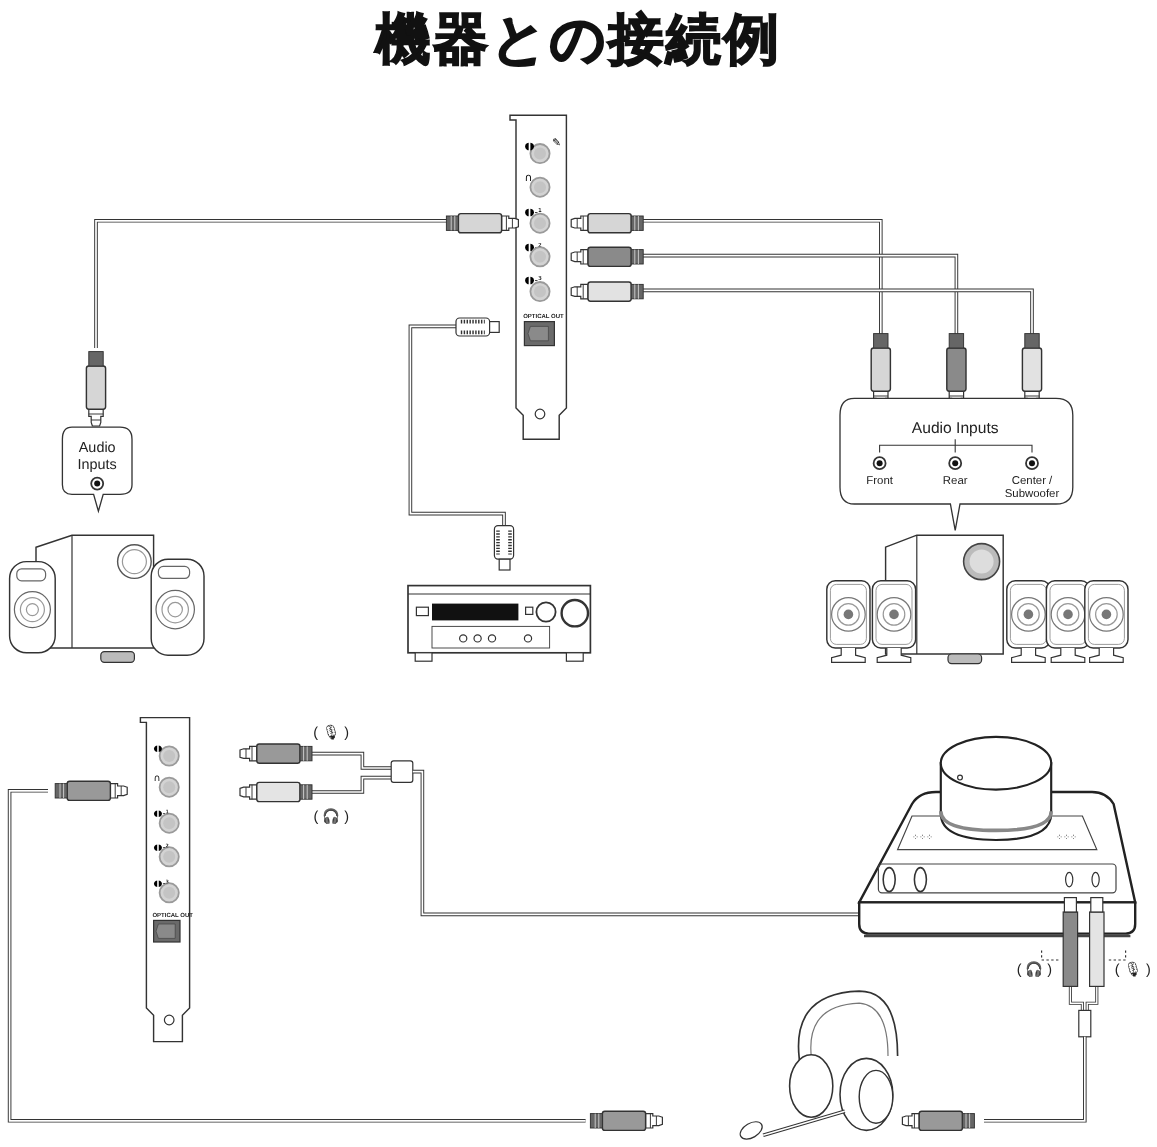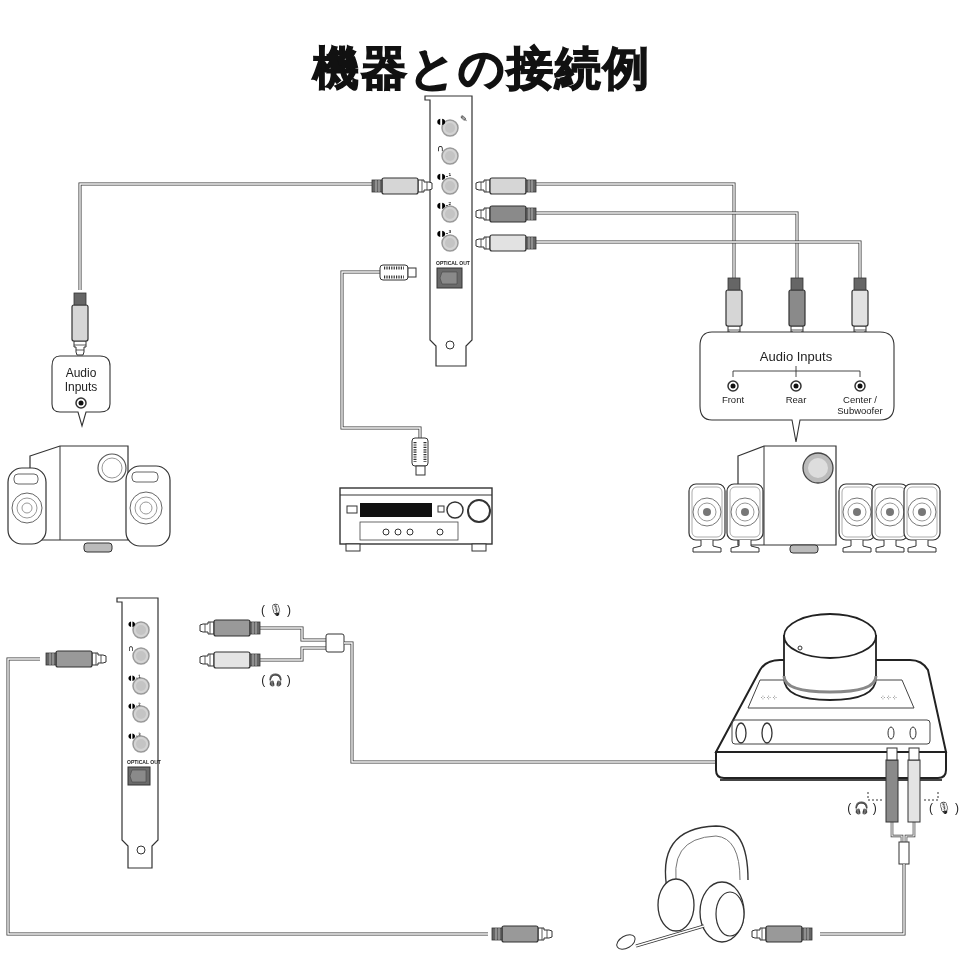--- a/index.html
+++ b/index.html
@@ -1,17 +1,17 @@
 <!DOCTYPE html>
 <html><head>
 <meta charset="utf-8">
 <style>
   html, body { margin:0; padding:0; background:#ffffff; }
   body { width:964px; height:956px; position:relative; overflow:hidden; font-family:"DejaVu Sans", sans-serif; }
-  #title { position:absolute; left:0; top:2px; width:964px; text-align:center; font-family:"DejaVu Sans", sans-serif; font-weight:900; font-size:46px; letter-spacing:2px; color:#111;margin-top:36px; -webkit-text-stroke:1.5px #111; }
+  #title { position:absolute; left:0; top:2px; width:964px; text-align:center; font-family:"DejaVu Sans", sans-serif; font-weight:900; font-size:46px; letter-spacing:2px; color:#111; -webkit-text-stroke:1.5px #111; }
   svg#diagram { position:absolute; left:0; top:0; }
   .lbl { font-family:"Liberation Sans", sans-serif; fill:#222; }
 </style>
 </head>
 <body>
 
 <div id="title">機器との接続例</div>
 
 <svg id="diagram" width="964" height="956" viewBox="0 0 964 956">
   <defs>

